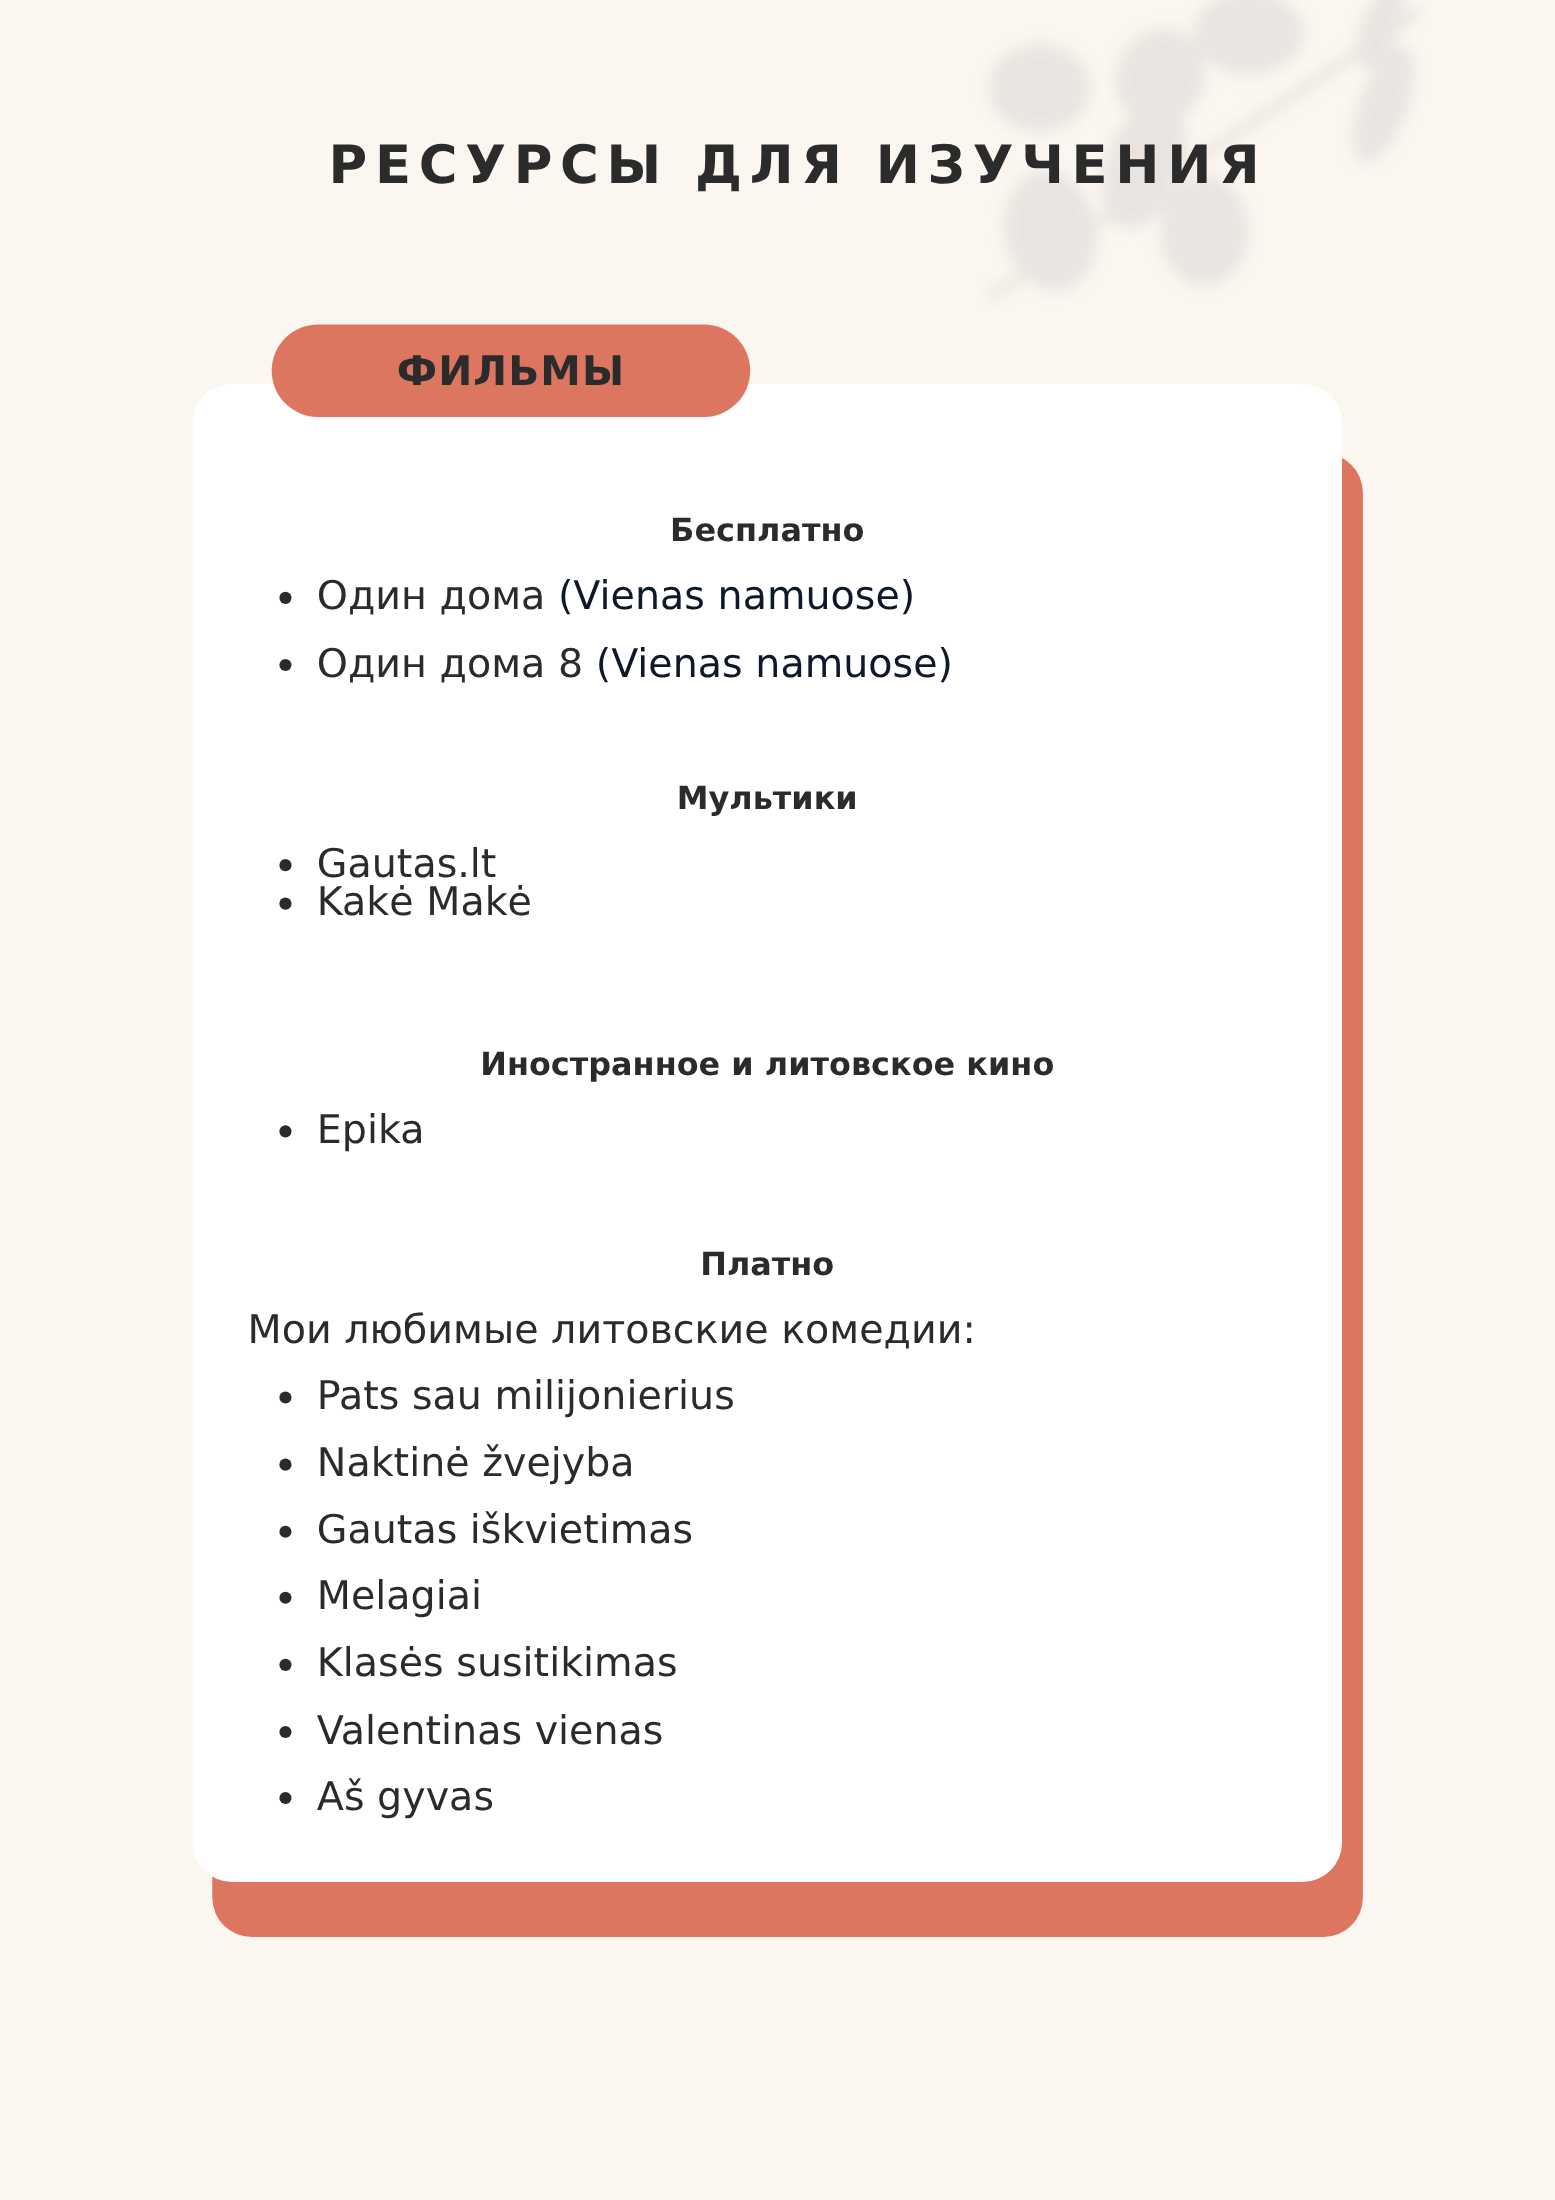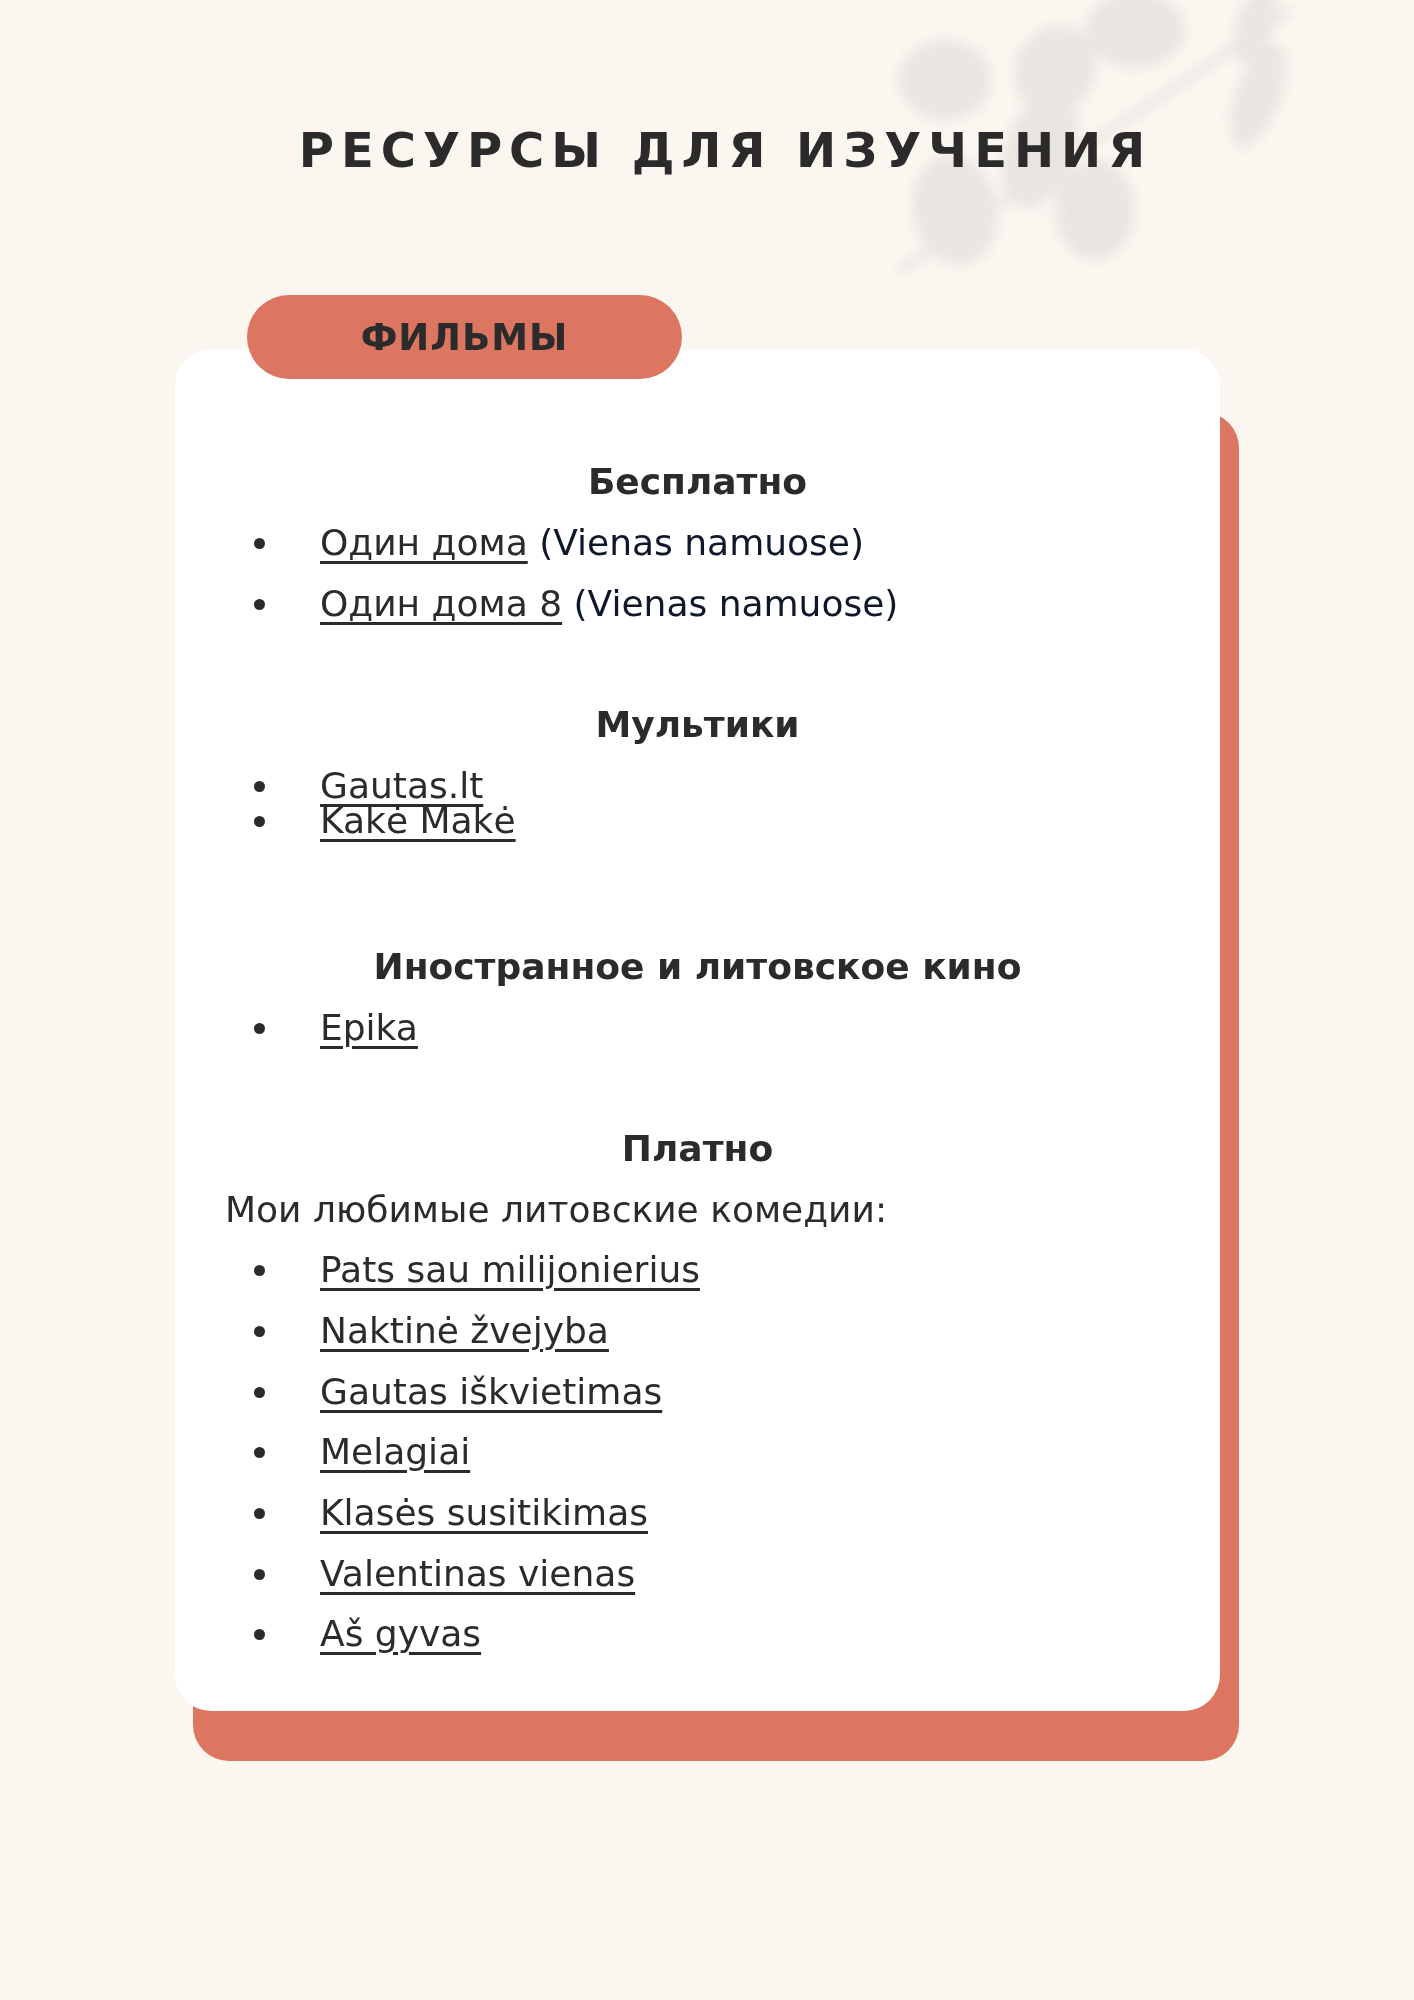--- a/index.html
+++ b/index.html
@@ -31,27 +31,27 @@
       position: absolute; left: 247px; top: 295px; width: 435px; height: 84px;
       background: #dc7660; border-radius: 54px / 54px;
       display: flex; align-items: center; justify-content: center;
       font-weight: bold; font-size: 37px; letter-spacing: 1px; color: #2b2b2b;
     }
     .content {
       position: absolute; left: 225px; top: 0; width: 945px;
       font-size: 36px; line-height: 60.7px;
     }
     .row { position: absolute; left: 0; width: 945px; white-space: nowrap; }
-    .heading { text-align: center; font-weight: bold; font-size: 36px; left: 0; width: 945px; }
+    .heading { text-align: center; font-weight: bold; font-size: 29px; left: 0; width: 945px; }
     .item { padding-left: 63px; }
     .item::before {
       content: ""; position: absolute; left: 29px; top: 50%;
       width: 11px; height: 11px; margin-top: -5px; border-radius: 50%; background: #2b2b2b;
     }
-    .link { text-decoration: underline; text-decoration-thickness: 3px; text-underline-offset: 6px; color: #2b2b2b; cursor: pointer; margin-left: 32px; }
+    .link { text-decoration-thickness: 3px; text-underline-offset: 6px; color: #2b2b2b; cursor: pointer; }
     .muted { color: #0f172a; }
   </style>
 </head>
 <body>
 
 <svg class="leaves" viewBox="0 0 420 290" xmlns="http://www.w3.org/2000/svg">
   <defs>
     <filter id="blur" x="-20%" y="-20%" width="140%" height="140%">
         <feGaussianBlur stdDeviation="6"></feGaussianBlur>
       </filter>

